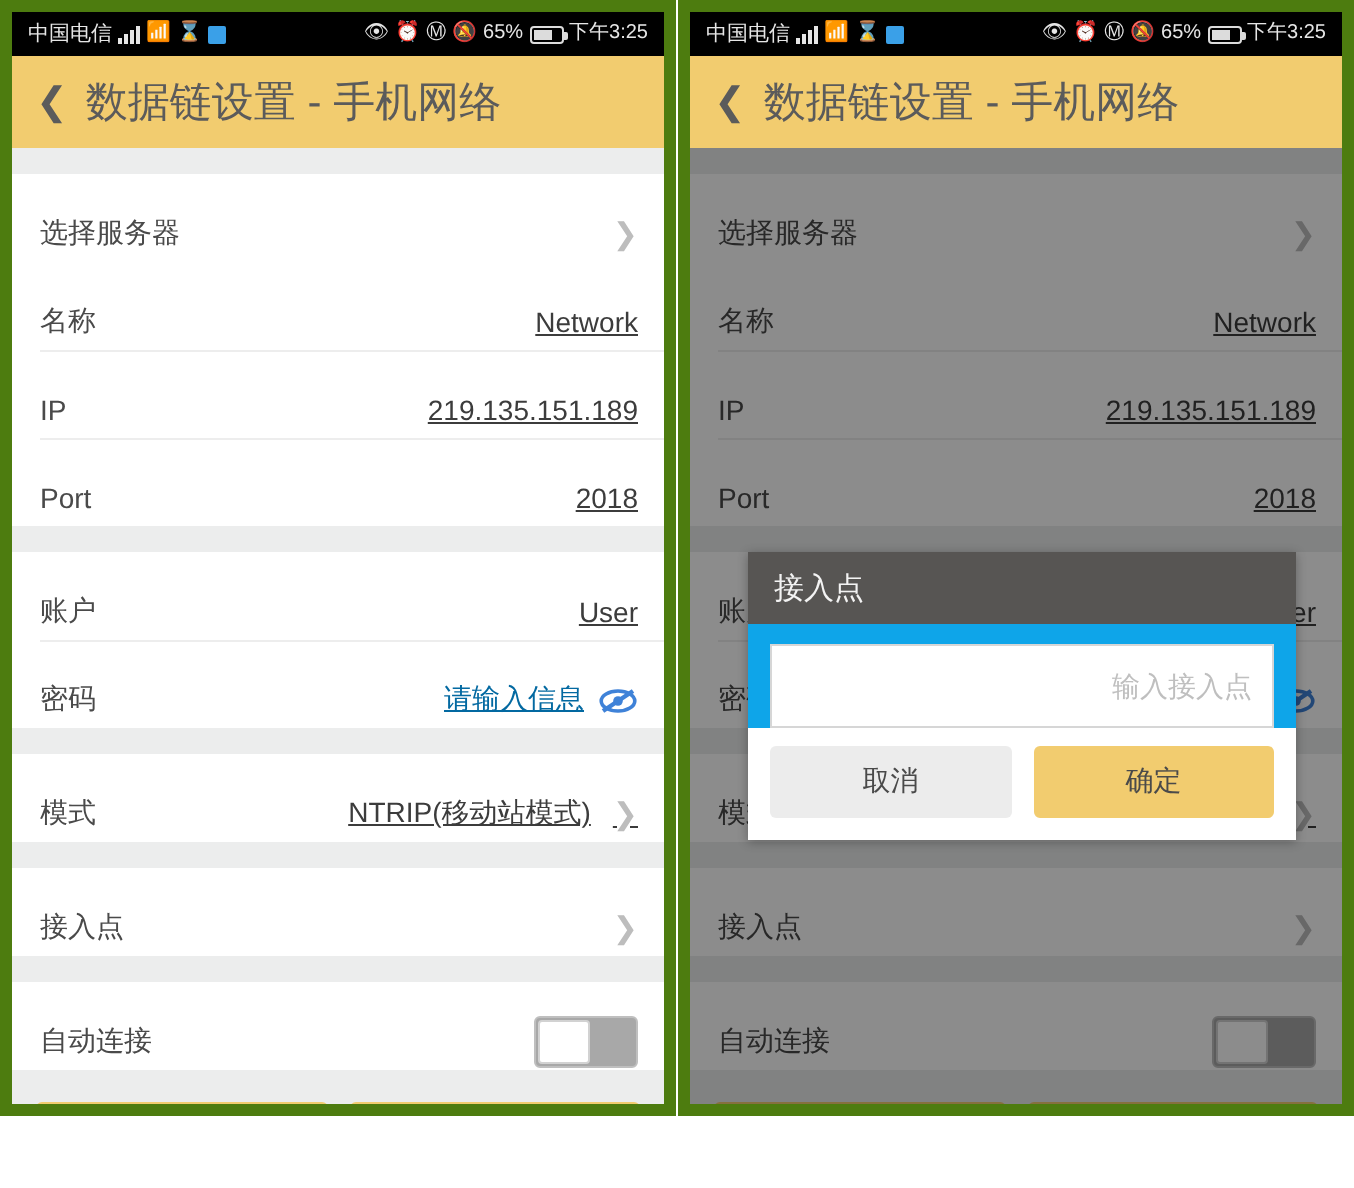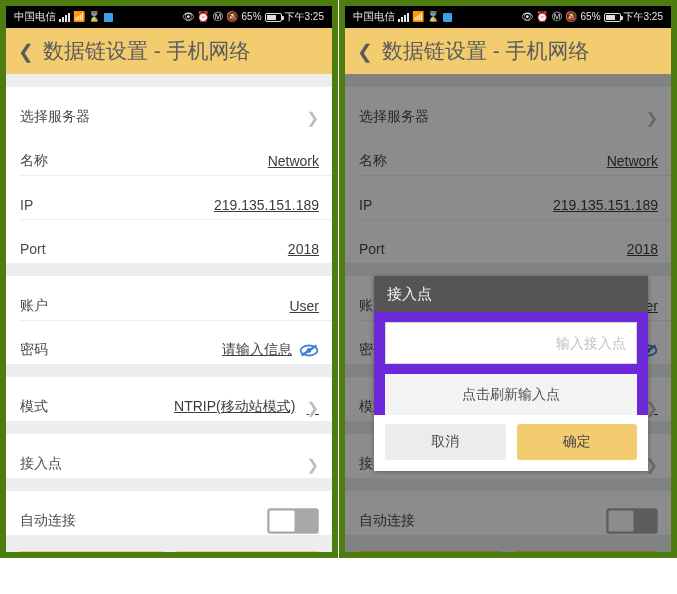--- a/index.html
+++ b/index.html
@@ -74,21 +74,21 @@
     display:flex; align-items:center; justify-content:space-between;
     padding: 16px 13px 0 14px;
     position: relative;
   }
   .row + .row::before{
     content:""; position:absolute; top:0; left:14px; right:0;
     height:1px; background:#ededed;
   }
   .row-label { font-size: 14px; color: #4a4a4a; }
   .row-value { font-size: 14px; color: #3c3c3c; display:flex; align-items:center; gap:7px;text-decoration:underline;}
-  .row-value.placeholder { color:#404040; }
+  .row-value.placeholder { color:#0369a1; }
   .chev { color:#bdbdbd; font-size: 15px; line-height:1; margin-left:4px;}
 
   .eye-toggle{ width:20px;height:13px;position:relative;display:inline-block;}
   .eye-toggle svg{ display:block; }
 
   
   .switch {
     width: 52px; height: 26px; background:#a8a8a8;
     border-radius: 3px; position: relative; border:1px solid #bfbfbf;
   }
@@ -123,21 +123,21 @@
     position:absolute; z-index: 10;
     left: 29px; top: 202px; width: 274px;
     background:#ffffff;
     box-shadow: 0 1px 5px rgba(0,0,0,0.3);
   }
   .dlg-head{
     height: 36px; background:#575553; display:flex; align-items:center;
     padding-left: 13px;
   }
   .dlg-title{ color:#f3f3f3; font-size:15px; }
-  .dlg-body{ padding: 10px 11px 0 11px; background:#6d28d9; }
+  .dlg-body{ padding: 10px 11px 0 11px; background:#0ea5e9; }
   .dlg-input{
     width:100%; height: 42px; border:1px solid #d6d6d6; background:#fff;
     font-size:14px; color:#5a5a5a; text-align:right; padding: 0 10px;
     font-family:"Liberation Sans","DejaVu Sans",sans-serif;
   }
   .dlg-input::placeholder{ color:#bfbfbf; }
   .dlg-refresh{
     height: 41px; margin-top:10px; background:#f3f3f3;
     display:flex; align-items:center; justify-content:center;
     font-size:14px; color:#4e4e4e; cursor:pointer;
@@ -394,21 +394,20 @@
       </div>
 
       <div class="dim"></div>
 
       <div class="dialog">
         <div class="dlg-head">
           <span class="dlg-title">接入点</span>
         </div>
         <div class="dlg-body">
           <input class="dlg-input" type="text" value="" placeholder="输入接入点" style="">
-          <div class="dlg-refresh">点击刷新输入点</div>
         </div>
         <div class="dlg-actions">
           <button class="dlg-btn cancel">取消</button>
           <button class="dlg-btn ok">确定</button>
         </div>
       </div>
     </div>
   </div>
 
 </div>

